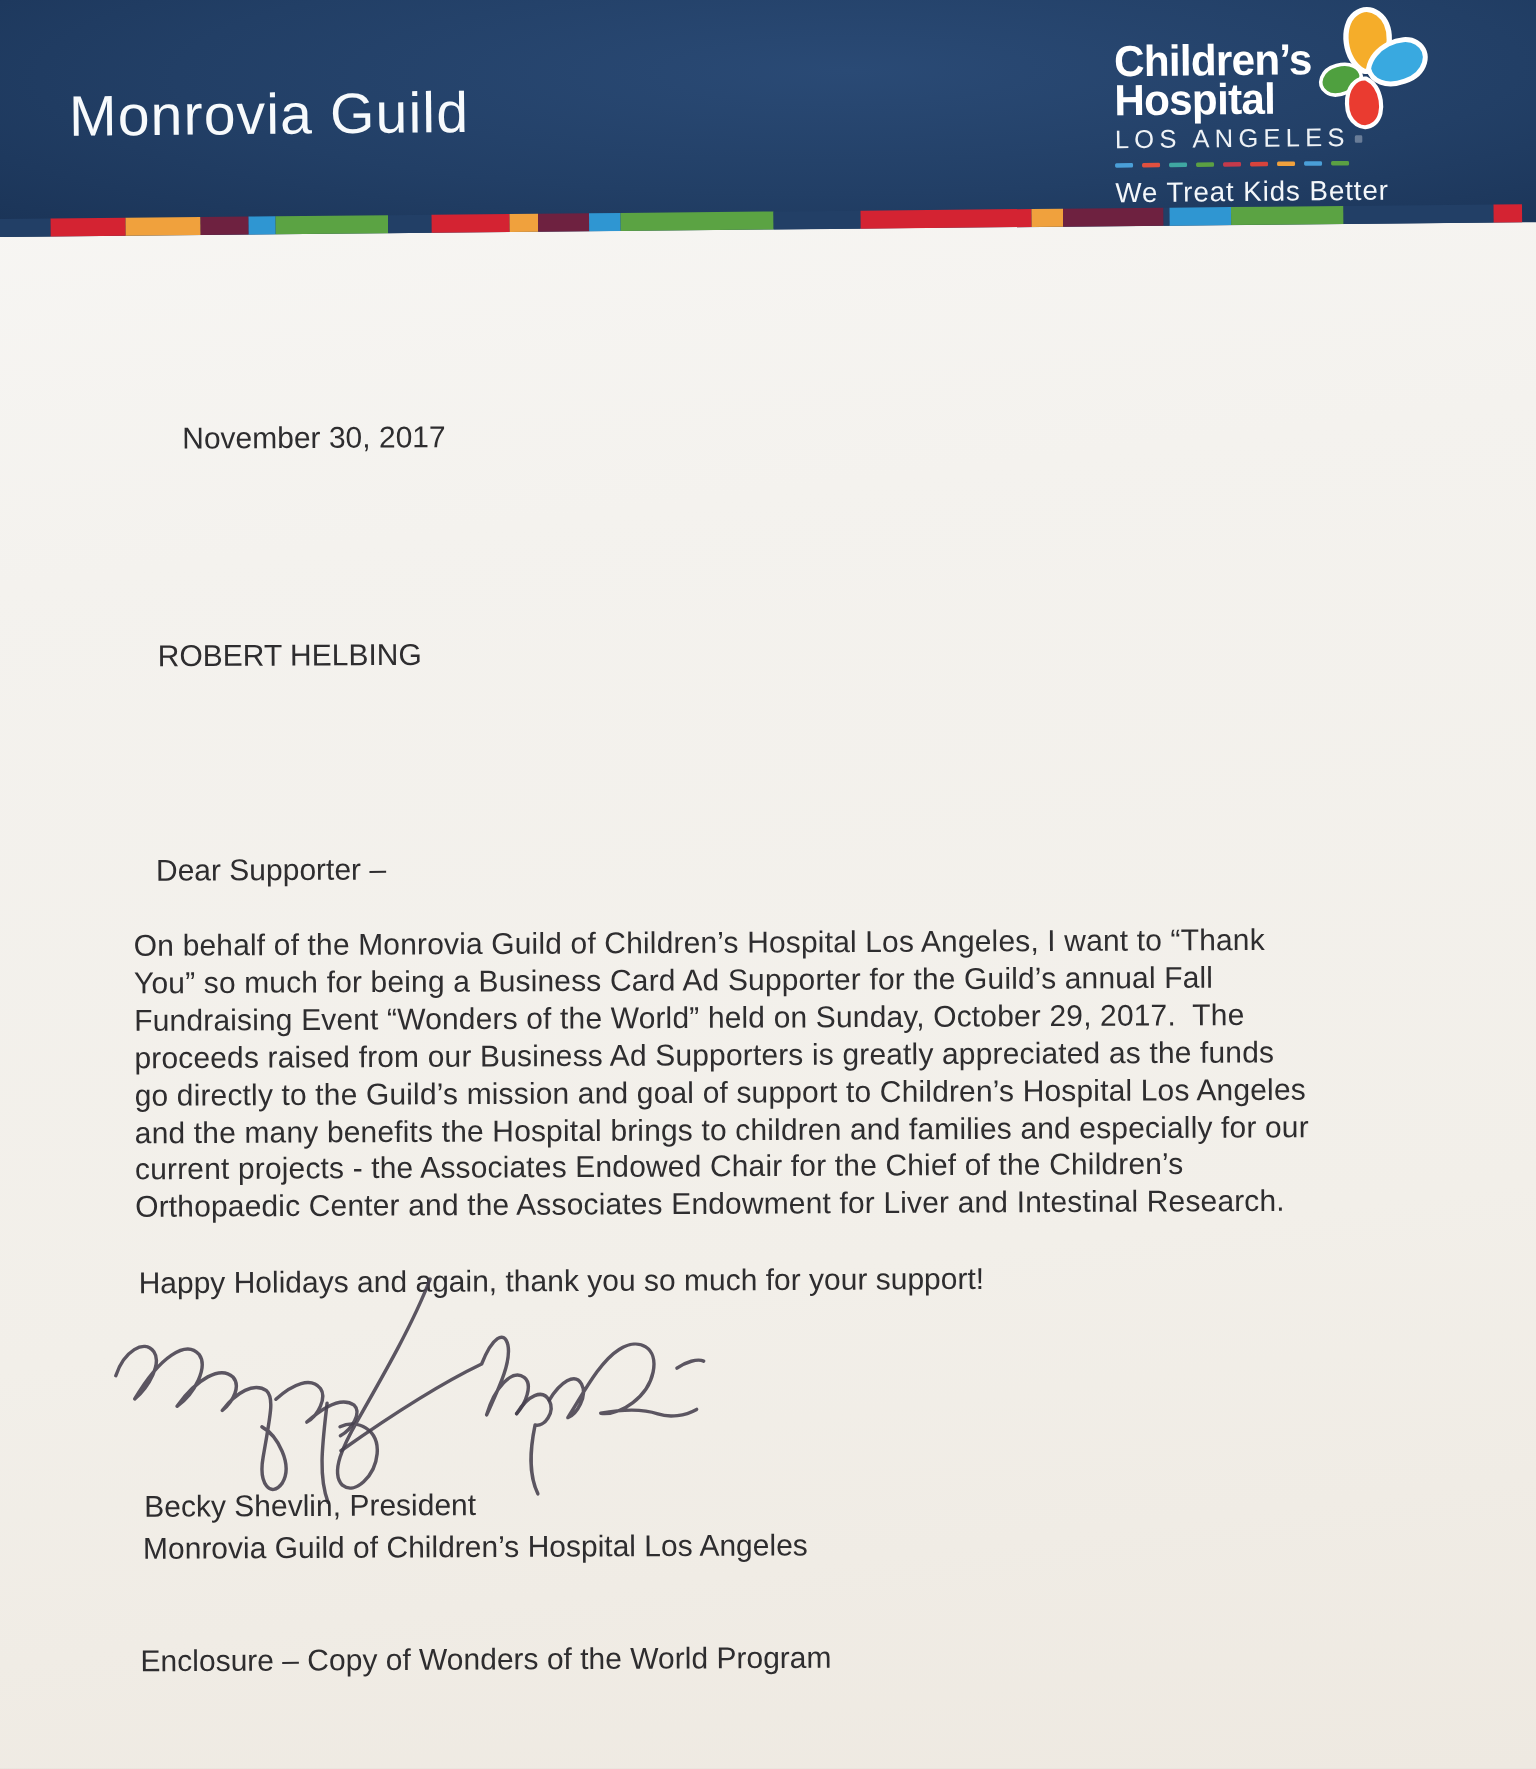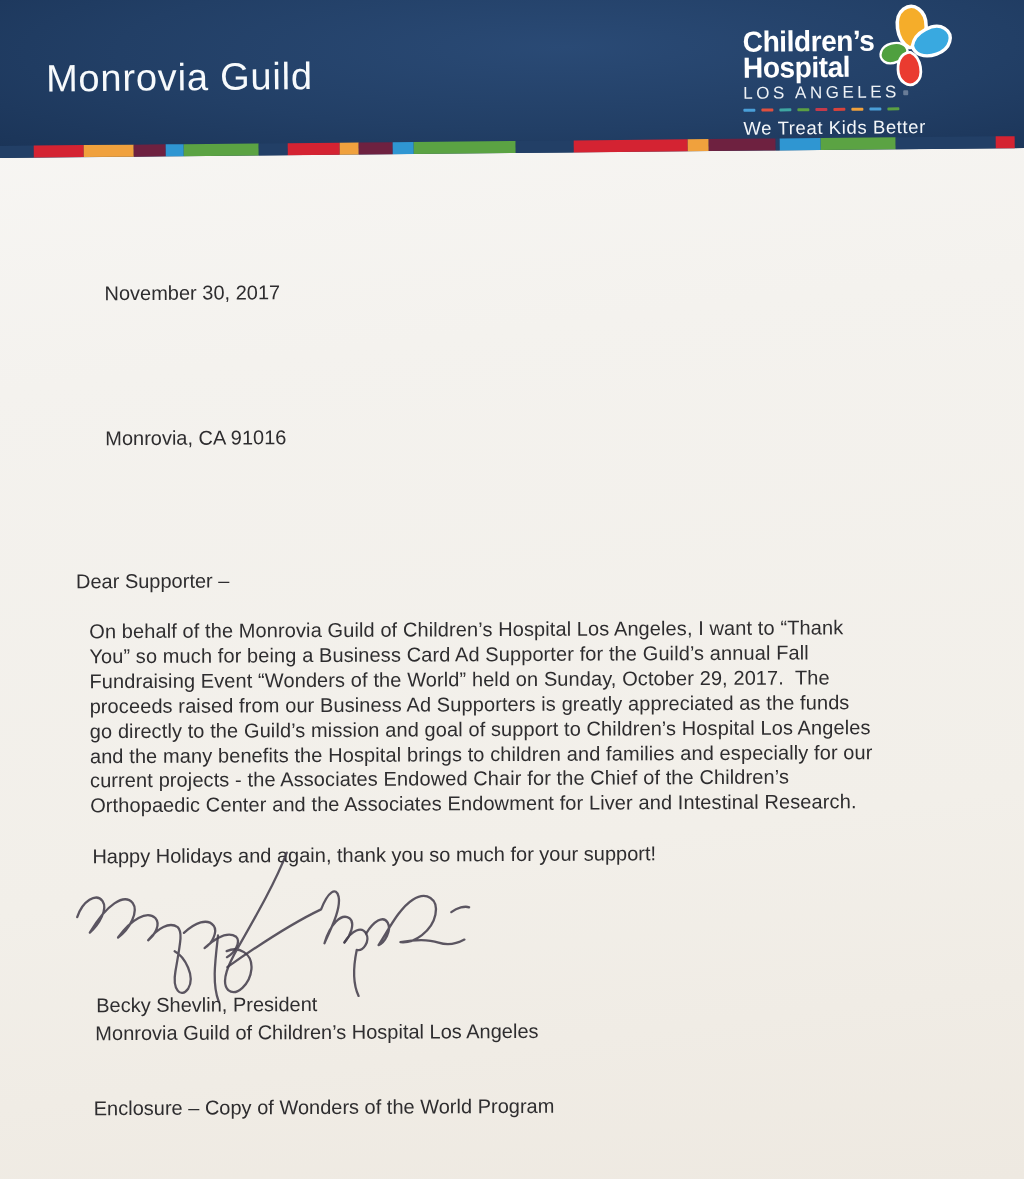--- a/index.html
+++ b/index.html
@@ -20,23 +20,23 @@
   .logo-dashes span{height:3px;border-radius:1px;}
   .logo-tagline{font-size:18.5px;margin-top:6px;letter-spacing:.6px;color:#f4f7fa;white-space:nowrap;}
   .butterfly{position:absolute;left:880px;top:16px;overflow:visible;}
   
   .stripe{position:absolute;left:0;bottom:0;width:100%;height:12px;display:flex;}
   .stripe span{height:100%;flex:0 0 auto;}
   
   .letter{position:absolute;left:0;top:0;width:1024px;height:1179px;
         transform:rotate(-0.3deg);color:#2e2d2f;}
   .line{position:absolute;font-size:20px;white-space:pre;}
-  .date{left:106px;top:280px;}
+  .date{left:123px;top:280px;}
   .recipient{position:absolute;left:106px;top:423px;font-size:20px;line-height:27.7px;white-space:pre;}
-  .salutation{left:76px;top:568px;}
+  .salutation{left:104px;top:568px;}
   .body-par{position:absolute;left:89px;top:617px;font-size:20px;line-height:24.9px;white-space:pre;letter-spacing:.1px;}
   .closing{left:91px;top:843px;}
   .signer{left:94px;top:992px;}
   .org{left:93px;top:1020px;}
   .enclosure{left:91px;top:1095px;}
   .signature{position:absolute;left:66px;top:846px;transform:rotate(-2deg);}
   .signature path{fill:none;stroke:#46404d;stroke-width:2.3;stroke-linecap:round;stroke-linejoin:round;opacity:.88;}
 </style>
 </head>
 <body>
@@ -97,21 +97,21 @@
         <span style="background: rgb(47, 150, 210); width: 41px;"></span>
         <span style="background: rgb(91, 163, 67); width: 75px;"></span>
         <span style="background: rgb(34, 63, 102); width: 100px;"></span>
         <span style="background: rgb(212, 35, 50); width: 19px;"></span>
       </div>
   </div>
 
   <div class="letter">
     <div class="line date">November 30, 2017</div>
 
-    <div class="recipient"><div>Monrovia, CA 91016</div></div>
+    <div class="recipient"><div>ROBERT HELBING</div></div>
 
     <div class="line salutation">Dear Supporter –</div>
 
     <div class="body-par"><div>On behalf of the Monrovia Guild of Children’s Hospital Los Angeles, I want to “Thank</div><div>You” so much for being a Business Card Ad Supporter for the Guild’s annual Fall</div><div>Fundraising Event “Wonders of the World” held on Sunday, October 29, 2017.  The</div><div>proceeds raised from our Business Ad Supporters is greatly appreciated as the funds</div><div>go directly to the Guild’s mission and goal of support to Children’s Hospital Los Angeles</div><div>and the many benefits the Hospital brings to children and families and especially for our</div><div>current projects - the Associates Endowed Chair for the Chief of the Children’s</div><div>Orthopaedic Center and the Associates Endowment for Liver and Intestinal Research.</div></div>
 
     <div class="line closing">Happy Holidays and again, thank you so much for your support!</div>
 
     <svg class="signature" width="412" height="160" viewBox="0 0 412 160">
       <path d="M10,62 C16,46 30,38 36,47 C41,55 32,70 22,78 C40,50 58,40 66,50 C72,59 62,76 50,84 C64,66 80,58 88,66 C93,72 88,82 80,88 C90,76 102,70 110,76 C115,81 112,92 106,120 C102,138 110,148 118,138 C126,126 116,106 106,100"></path>
       <path d="M116,82 C128,72 140,68 146,76 C150,82 144,94 136,98 C148,88 160,82 168,88 C173,93 166,104 158,108"></path>

